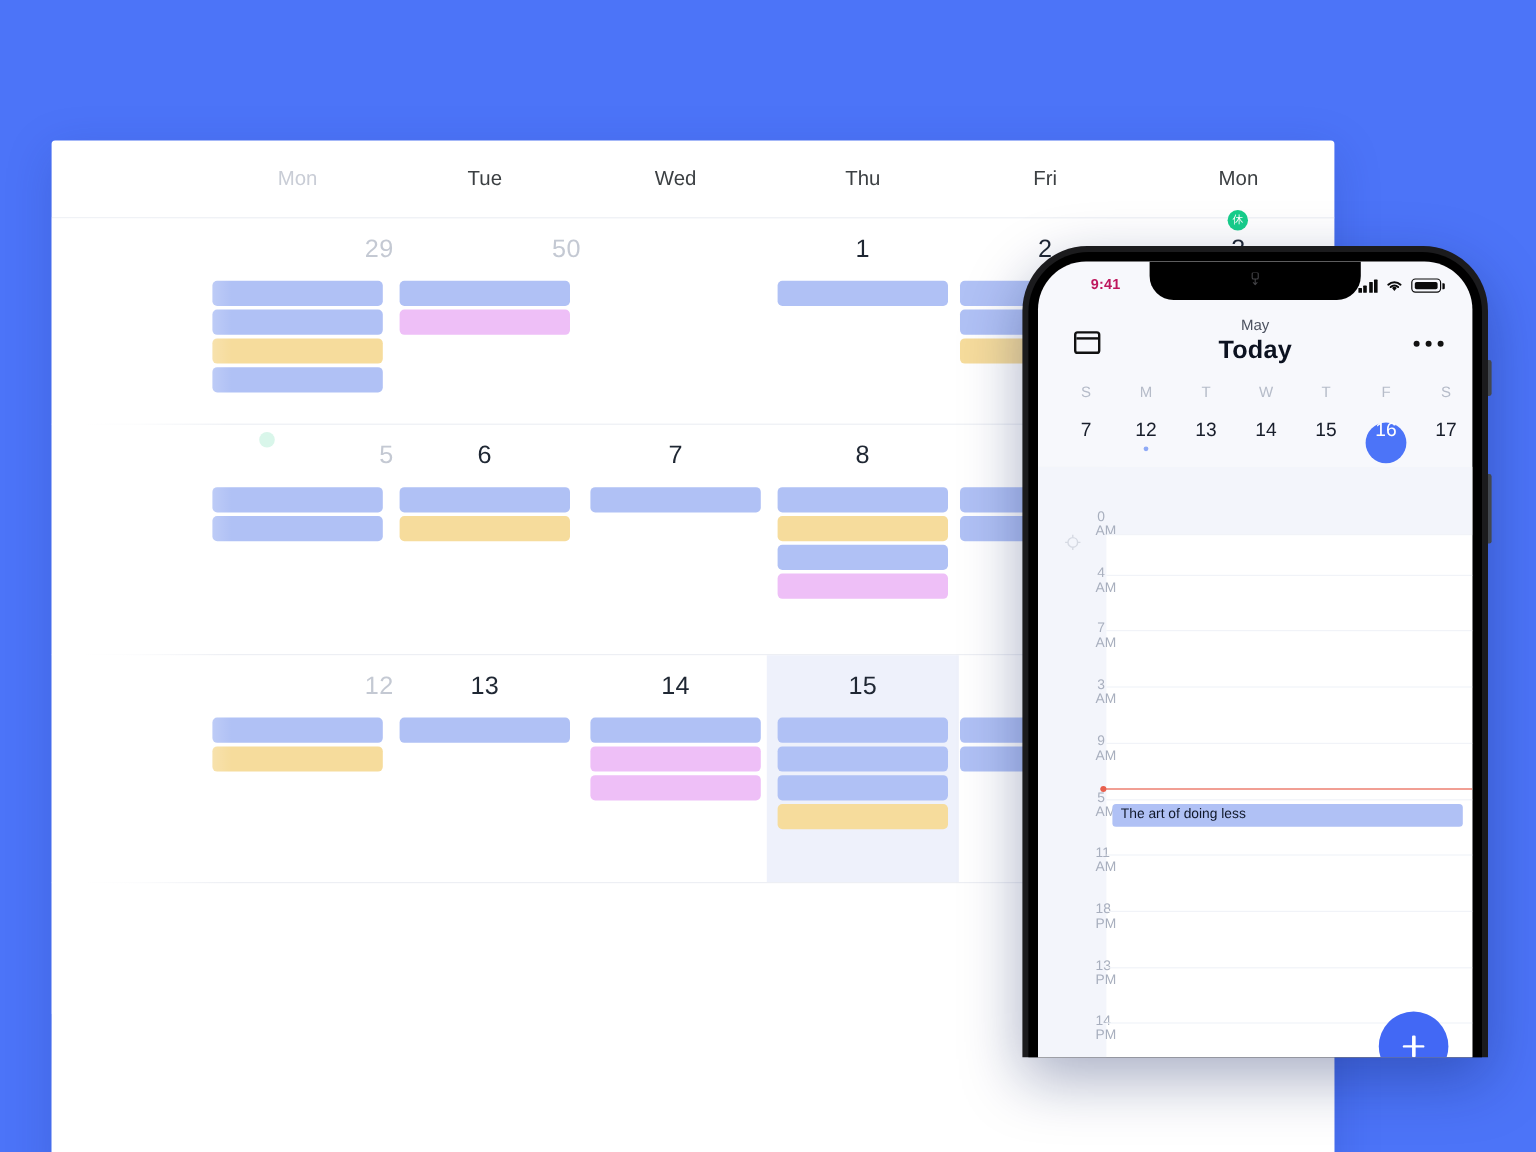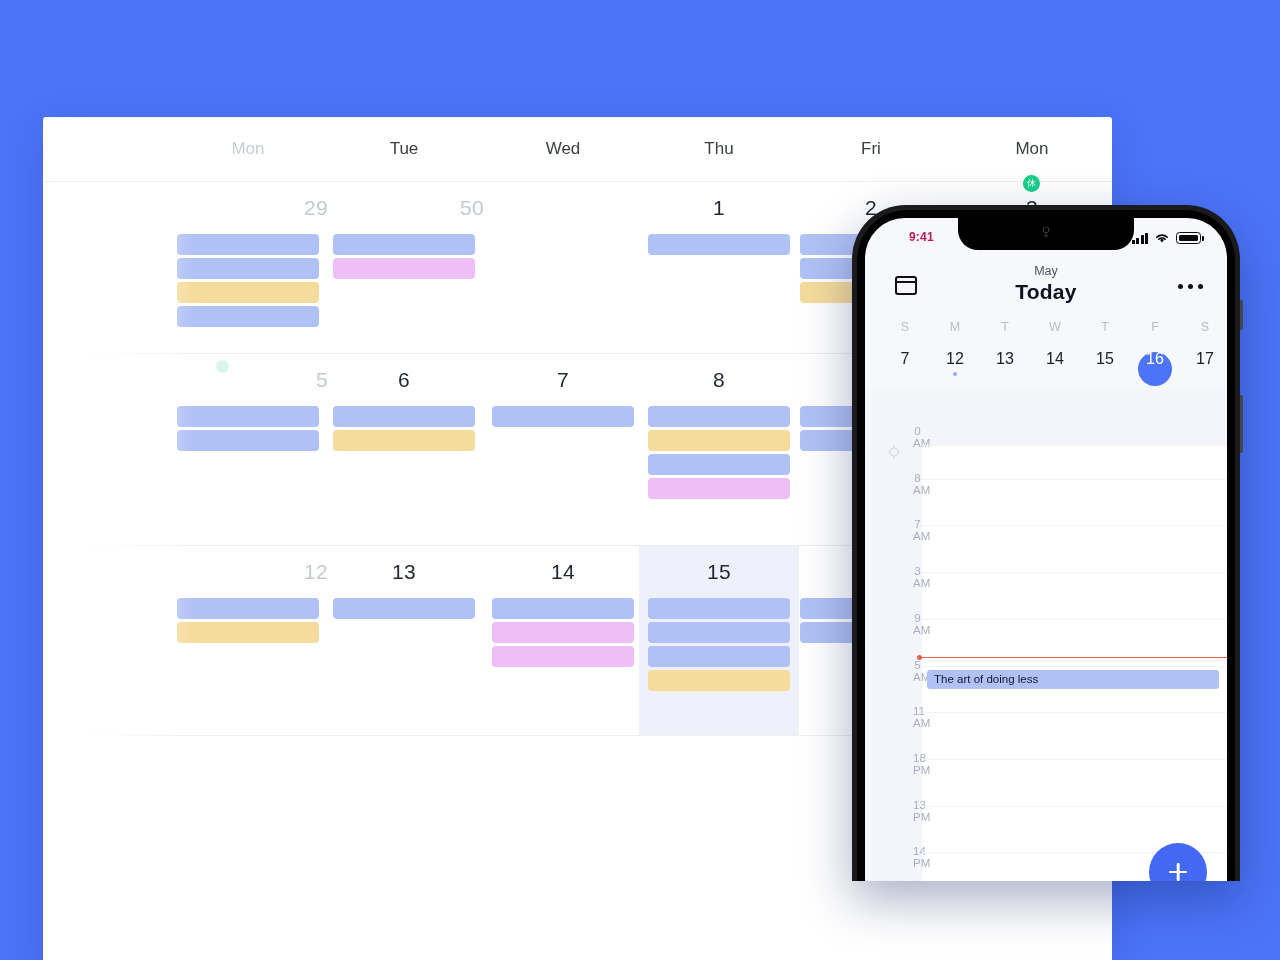--- a/index.html
+++ b/index.html
@@ -653,21 +653,21 @@
 
 
         <div class="hour-label" style="top:36px">0 AM</div>
         <svg id="collapse-icon" style="top:56px" viewBox="0 0 14 14">
           <circle cx="7" cy="7" r="4" fill="none" stroke="#9AA2B3" stroke-width="1.2"></circle>
           <path d="M7 0.6 V3 M7 11 V13.4 M0.6 7 H3 M11 7 H13.4" stroke="#9AA2B3" stroke-width="1.2"></path>
         </svg>
 
         <div class="hour-line" style="top:56px"></div>
 
-        <div class="hour-label" style="top:83px">8 AM</div>
+        <div class="hour-label" style="top:83px">4 AM</div>
         <div class="hour-line" style="top:90px"></div>
 
         <div class="hour-label" style="top:129px">7 AM</div>
         <div class="hour-line" style="top:136px"></div>
 
         <div class="hour-label" style="top:176px">3 AM</div>
         <div class="hour-line" style="top:183px"></div>
 
         <div class="hour-label" style="top:223px">9 AM</div>
         <div class="hour-line" style="top:230px"></div>

